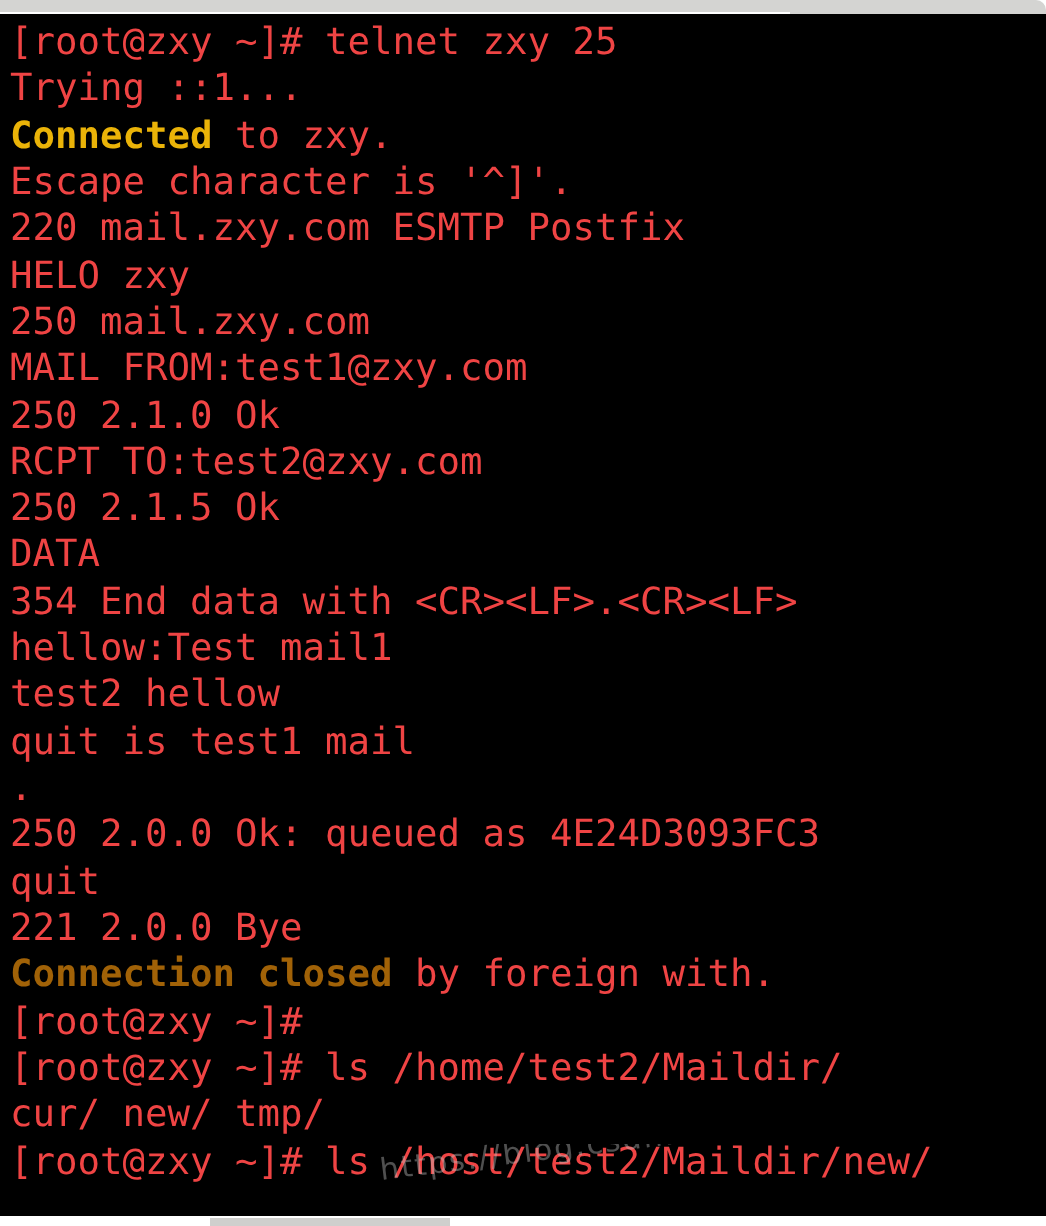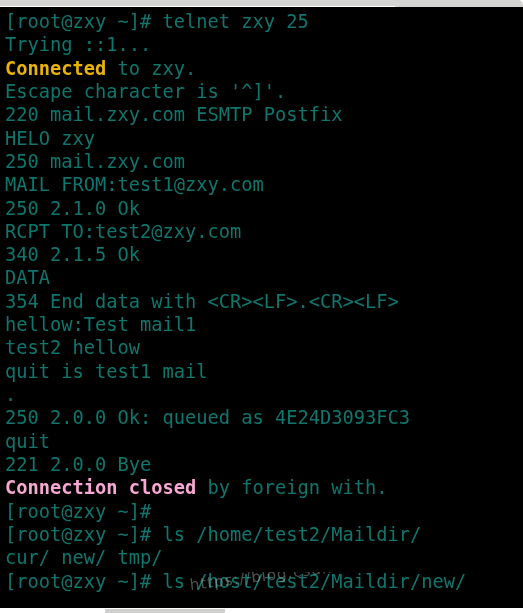--- a/index.html
+++ b/index.html
@@ -60,23 +60,23 @@
   .line {
     height: 23.32px;
     line-height: 23.32px;
     font-size: 18.7px;
     letter-spacing: 0px;
     color: #d9d9d9;
     white-space: pre;
     font-family: "DejaVu Sans Mono", "Liberation Mono", monospace;
   }
   .seg { white-space: pre; }
-  .c-white  { color: #0f766e; }
+  .c-white  { color: #ef4444; }
   .c-green  { color: #eab308; font-weight: bold; }
-  .c-yellow { color: #f9a8d4; font-weight: bold; }
+  .c-yellow { color: #a16207; font-weight: bold; }
 
   
   #watermark {
     position: absolute;
     left: 190px;
     top: 572px;
     width: 330px;
     height: 34px;
     pointer-events: none;
     overflow: hidden;
@@ -106,21 +106,21 @@
         <div class="line"><span class="seg c-white">[root@zxy ~]# telnet zxy 25</span></div>
         <div class="line"><span class="seg c-white">Trying ::1...</span></div>
         <div class="line"><span class="seg c-green">Connected</span><span class="seg c-white"> to zxy.</span></div>
         <div class="line"><span class="seg c-white">Escape character is '^]'.</span></div>
         <div class="line"><span class="seg c-white">220 mail.zxy.com ESMTP Postfix</span></div>
         <div class="line"><span class="seg c-white">HELO zxy</span></div>
         <div class="line"><span class="seg c-white">250 mail.zxy.com</span></div>
         <div class="line"><span class="seg c-white">MAIL FROM:test1@zxy.com</span></div>
         <div class="line"><span class="seg c-white">250 2.1.0 Ok</span></div>
         <div class="line"><span class="seg c-white">RCPT TO:test2@zxy.com</span></div>
-        <div class="line"><span class="seg c-white">340 2.1.5 Ok</span></div>
+        <div class="line"><span class="seg c-white">250 2.1.5 Ok</span></div>
         <div class="line"><span class="seg c-white">DATA</span></div>
         <div class="line"><span class="seg c-white">354 End data with &lt;CR&gt;&lt;LF&gt;.&lt;CR&gt;&lt;LF&gt;</span></div>
         <div class="line"><span class="seg c-white">hellow:Test mail1</span></div>
         <div class="line"><span class="seg c-white">test2 hellow</span></div>
         <div class="line"><span class="seg c-white">quit is test1 mail</span></div>
         <div class="line"><span class="seg c-white">.</span></div>
         <div class="line"><span class="seg c-white">250 2.0.0 Ok: queued as 4E24D3093FC3</span></div>
         <div class="line"><span class="seg c-white">quit</span></div>
         <div class="line"><span class="seg c-white">221 2.0.0 Bye</span></div>
         <div class="line"><span class="seg c-yellow">Connection closed</span><span class="seg c-white"> by foreign with.</span></div>

